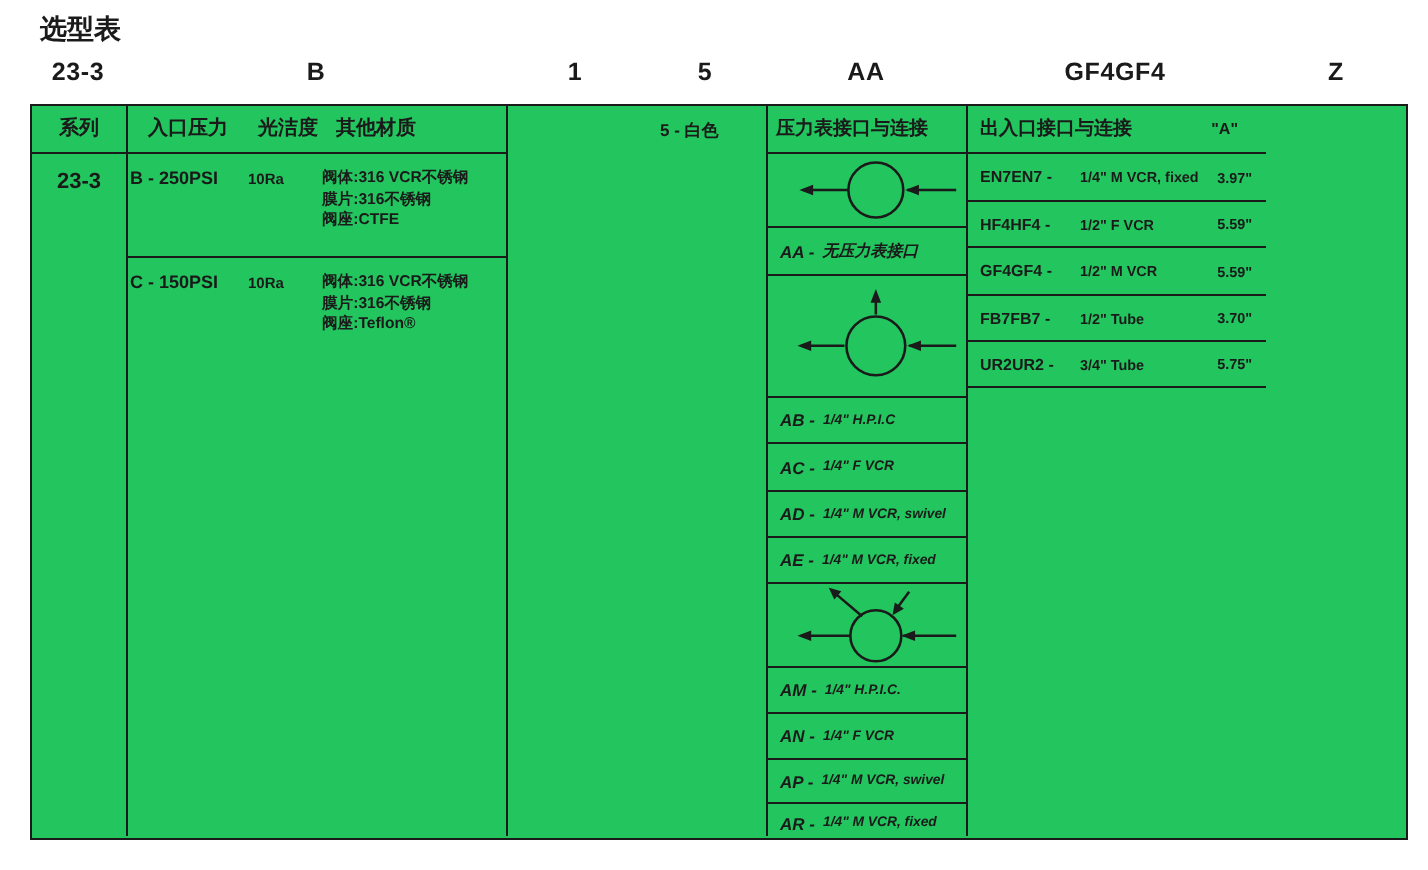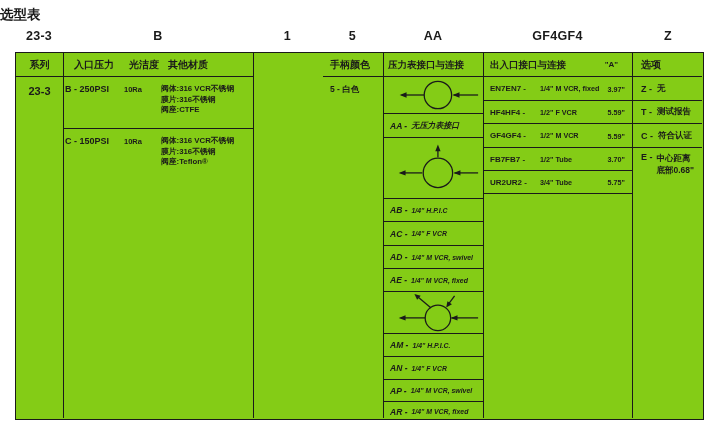--- a/index.html
+++ b/index.html
@@ -1,26 +1,26 @@
 <!DOCTYPE html>
 <html><head>
 <meta charset="utf-8">
 <style>
   * { margin:0; padding:0; box-sizing:border-box; }
   html,body { width:714px; height:435px; background:#fff; overflow:hidden;
     font-family:"Liberation Sans","DejaVu Sans",sans-serif; color:#1a1a1a; }
   .page { position:relative; width:714px; height:435px; background:#fff; }
 
-  .title { position:absolute; left:0; top:6px; font-size:13.5px; font-weight:700; }
+  .title { position:absolute; left:20px; top:6px; font-size:13.5px; font-weight:700; }
 
   .code-row span { position:absolute; top:29px; height:15px; font-size:12.5px;
     font-weight:700; text-align:center; letter-spacing:.3px; }
 
   .sel-table { position:absolute; left:15px; top:52px; width:689px; height:368px;
-    border:1.5px solid #1a1a1a; background:#84cc16; }
+    border:1.5px solid #1a1a1a; background:#22c55e; }
   .col { position:absolute; top:0; height:365px; border-right:1px solid #1a1a1a; }
   .col:last-child { border-right:none; }
 
   .hdr { height:24px; border-bottom:1px solid #1a1a1a; font-weight:700;
     font-size:10px; line-height:23px; white-space:nowrap; overflow:hidden; }
   .hdr .h-sub { position:absolute; top:0; line-height:24px; }
 
   .cell { position:relative; width:100%; border-bottom:1px solid #1a1a1a;
     overflow:hidden; white-space:nowrap; }
   .cell.no-bb { border-bottom:none; }
@@ -112,21 +112,20 @@
         <div class="inlet-mat">
           <div>阀体:316 VCR不锈钢</div>
           <div>膜片:316不锈钢</div>
           <div>阀座:Teflon®</div>
         </div>
       </div>
     </div>
 
 
     <div class="col" style="left:307px;width:61px">
-      <div class="hdr" style="padding-left:7px">手柄颜色</div>
       <div class="cell simple-row no-bb" style="height:25px;padding-left:7px">5 -  白色</div>
     </div>
 
     <div class="col" style="left:368px;width:100px">
       <div class="hdr" style="padding-left:4px;font-size:9.5px">压力表接口与连接</div>
 
       <div class="cell diagram-cell" style="height:37px">
         <svg width="98" height="36" viewBox="0 0 100 36">
           <circle class="sline" cx="54" cy="18" r="14"></circle>
           <line class="sline" x1="95" y1="18" x2="70" y2="18"></line>
@@ -224,33 +223,15 @@
         <span class="port-desc">1/2" Tube</span>
         <span class="port-dim">3.70"</span>
       </div>
       <div class="cell port-row" style="height:23px">
         <span class="port-code">UR2UR2 -</span>
         <span class="port-desc">3/4" Tube</span>
         <span class="port-dim">5.75"</span>
       </div>
     </div>
 
-    <div class="col" style="left:617px;width:69px;border-right:none">
-      <div class="hdr" style="padding-left:8px">选项</div>
-      <div class="cell opt-row" style="height:24px">
-        <span class="code-txt">Z -</span>
-        <span class="cn-txt">无</span>
-      </div>
-      <div class="cell opt-row" style="height:23px">
-        <span class="code-txt">T -</span>
-        <span class="cn-txt">测试报告</span>
-      </div>
-      <div class="cell opt-row" style="height:24px">
-        <span class="code-txt">C -</span>
-        <span class="cn-txt">符合认证</span>
-      </div>
-      <div class="cell no-bb opt-e" style="height:50px;padding-left:8px">
-        <span class="code-txt" style="vertical-align:top;margin-right:4px">E -</span><div class="lines"><div>中心距离</div><div>底部0.68"</div></div>
-      </div>
-    </div>
 
   </div>
 </div>
 
 </body></html>

